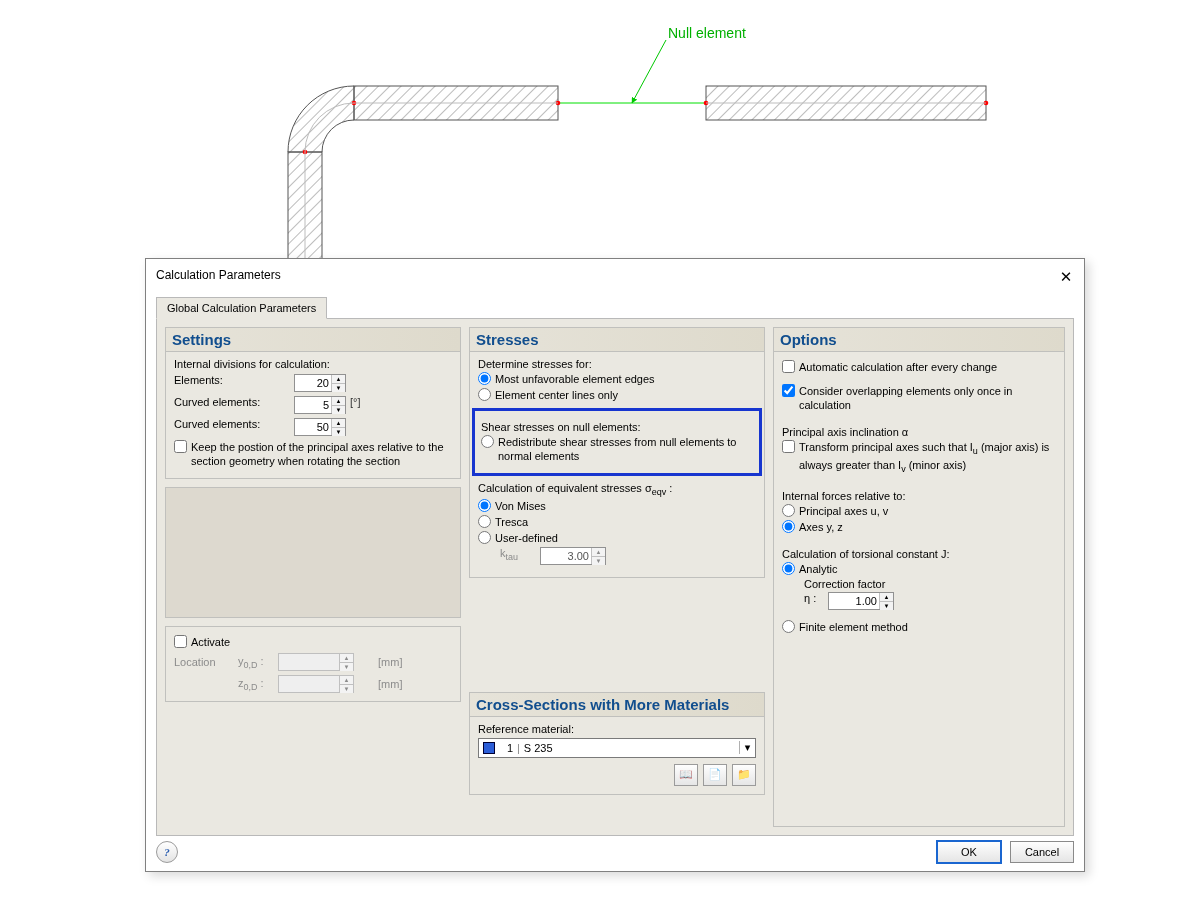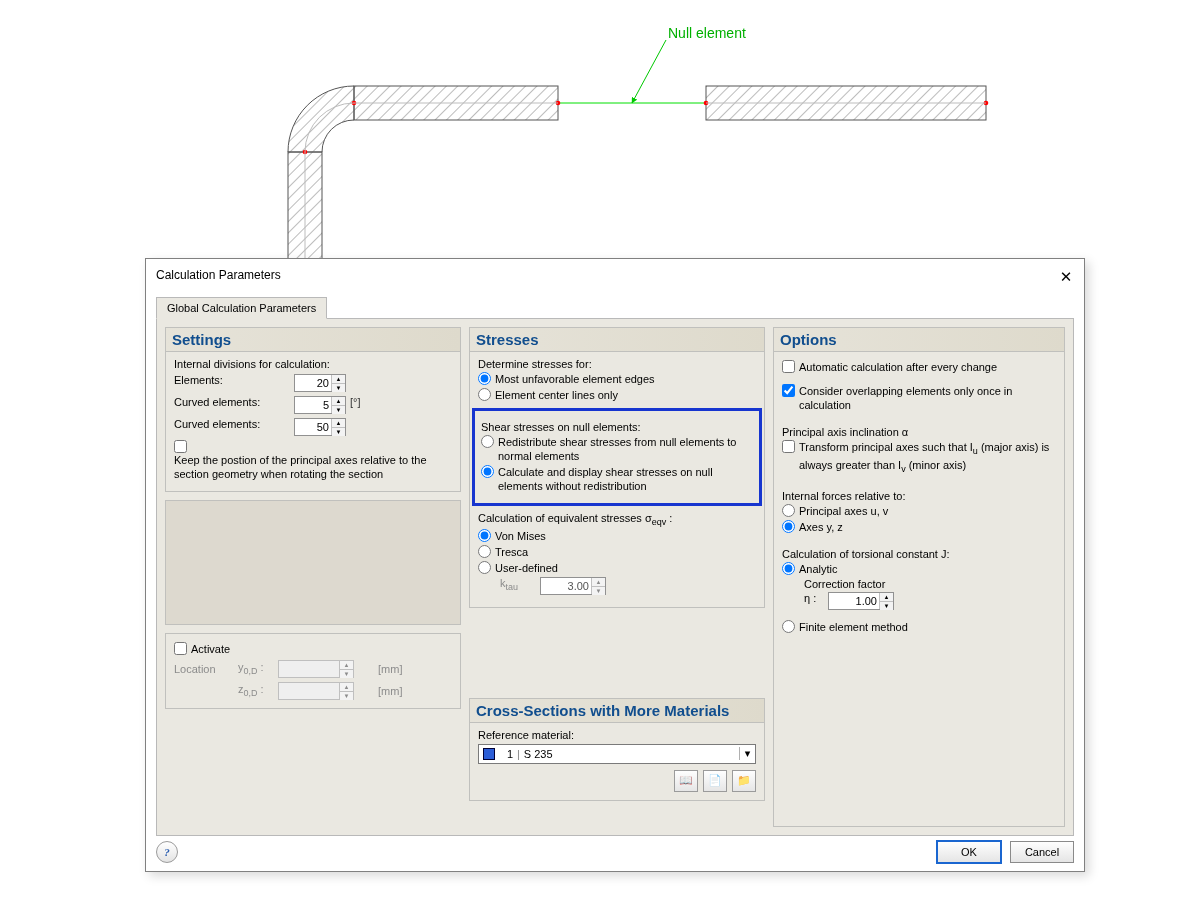--- a/index.html
+++ b/index.html
@@ -153,21 +153,21 @@
           <div class="row">
             <label class="lbl">Curved elements:</label>
             <span class="spinbox">
               <input value="50" style="">
               <span class="btns">
                   <span>▲</span>
                   <span>▼</span>
                 </span>
             </span>
           </div>
-          <div class="chk-line" style="margin-top:4px;flex-direction:column;">
+          <div class="chk-line" style="margin-top:4px;">
             <input type="checkbox" style="">
             <span class="multiline">Keep the postion of the principal axes relative to the section geometry when rotating the section</span>
           </div>
         </div>
       </div>
 
       <div class="grey-placeholder"></div>
 
       <div class="panel">
         <div class="panel-body">
@@ -215,24 +215,20 @@
           <div class="rad-line">
               <input type="radio" name="det" style="">
             <span>Element center lines only</span>
             </div>
 
           <div class="highlight-box">
             <div class="subheader">Shear stresses on null elements:</div>
             <div class="rad-line">
                 <input type="radio" name="shear" style="">
               <span class="multiline">Redistribute shear stresses from null elements to normal elements</span>
-              </div>
-            <div class="rad-line">
-                <input type="radio" name="shear" checked="" style="">
-              <span class="multiline">Calculate and display shear stresses on null elements without redistribution</span>
               </div>
           </div>
 
           <div class="subheader">Calculation of equivalent stresses σ<sub>eqv</sub> :</div>
           <div class="rad-line">
               <input type="radio" name="eqv" checked="" style="">
             <span>Von Mises</span>
             </div>
           <div class="rad-line">
               <input type="radio" name="eqv" style="">

